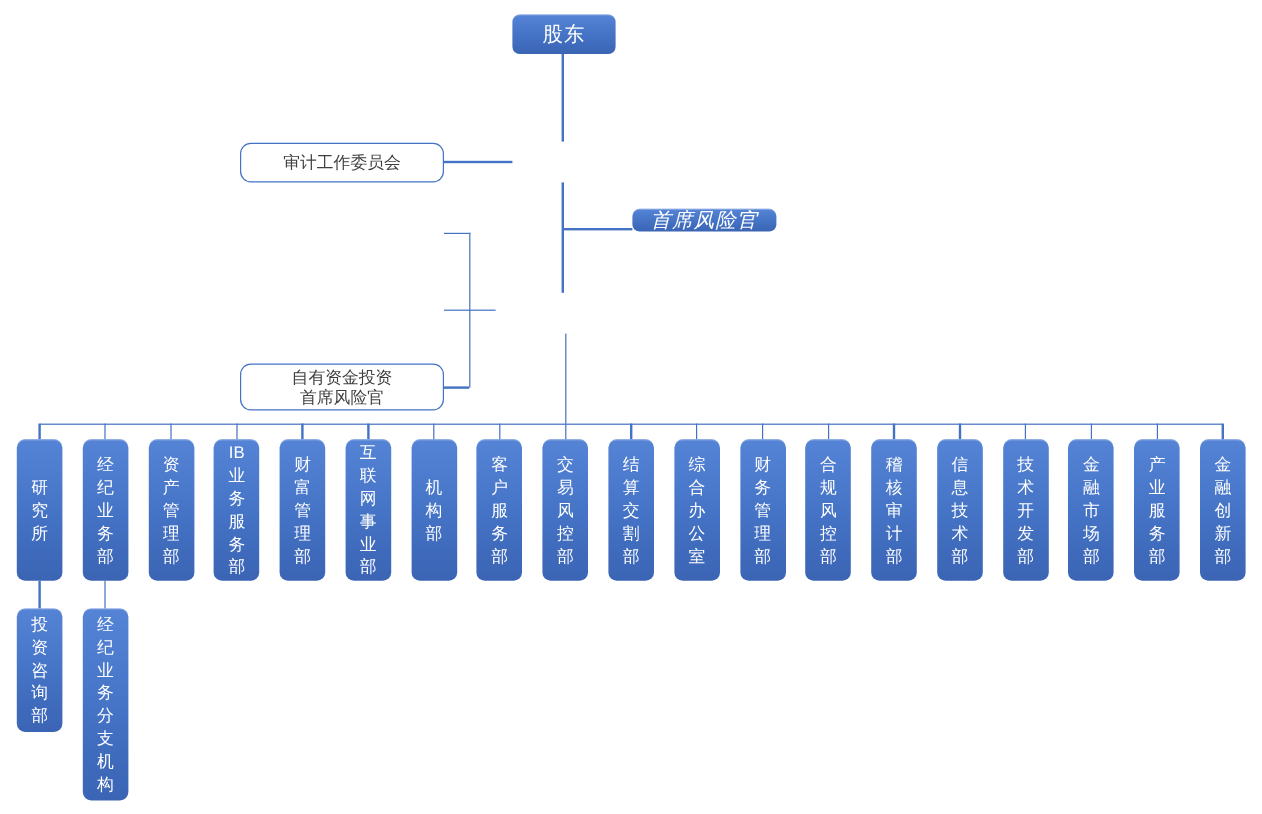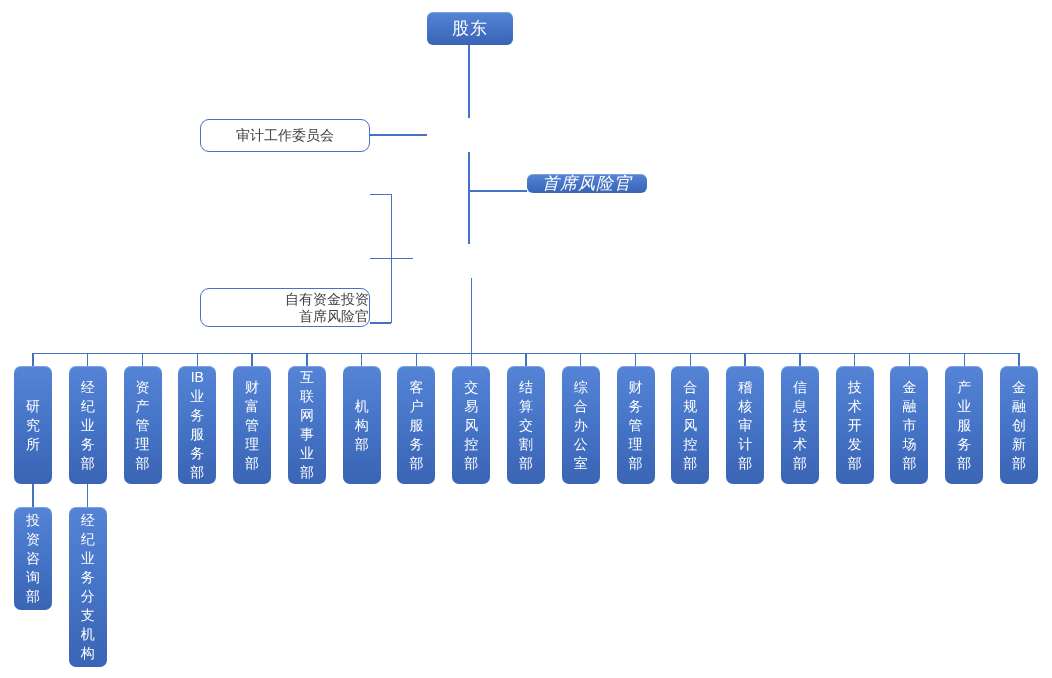--- a/index.html
+++ b/index.html
@@ -54,21 +54,21 @@
   <div class="node" style="left:427px;top:12px;width:86px;height:33px;">
     <span>股东</span>
   </div>
   <div class="node" style="left:527px;top:174px;width:120px;height:19px;font-style:italic;">
     <span>首席风险官</span>
   </div>
 
 <div class="committee" style="top: 119px; height: 33px;">
       <div>审计工作委员会</div>
     </div>
-    <div class="committee" style="top: 288px; height: 39px; align-items: flex-end;">
+    <div class="committee" style="top: 303px; height: 39px;">
       <div>自有资金投资</div>
       <div>首席风险官</div>
     </div>
     <div class="dept" style="left: 14px; top: 366px; height: 118px;">
       <span>研</span>
       <span>究</span>
       <span>所</span>
     </div>
     <div class="conn" style="left: 32.3px; top: 353px; width: 1.4px; height: 13px;"></div>
     <div class="dept" style="left: 68.78px; top: 366px; height: 118px;">

